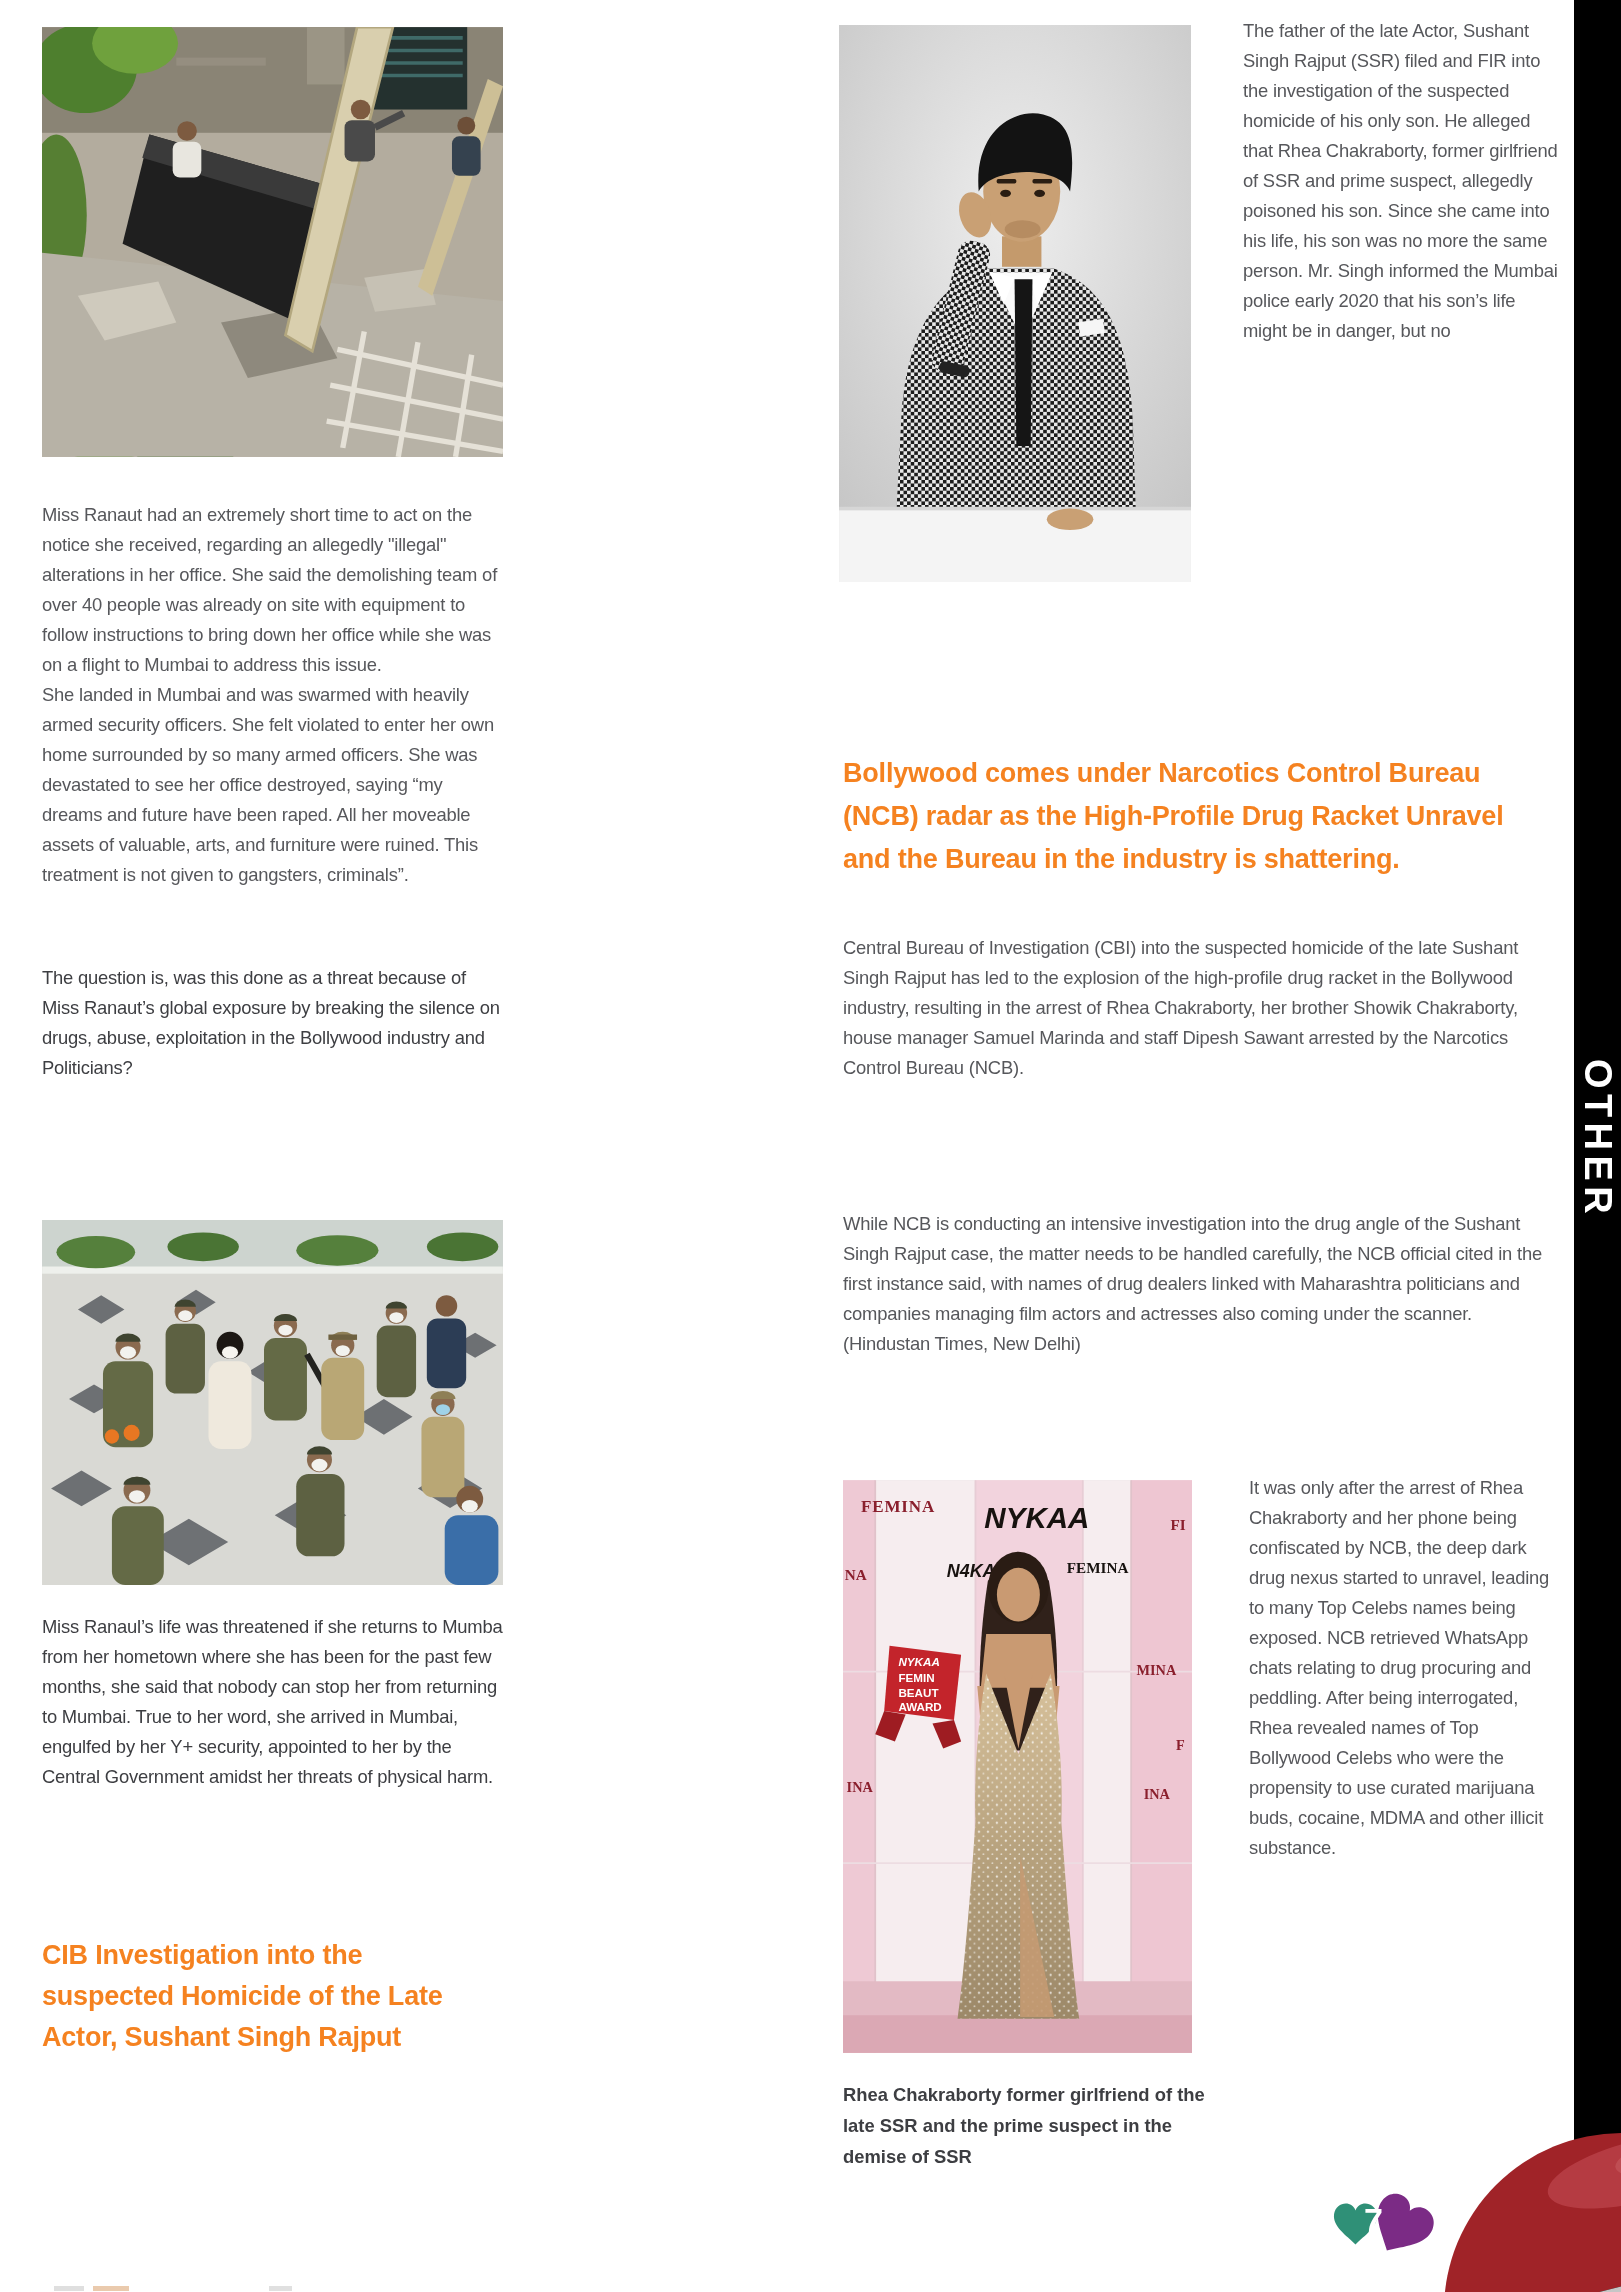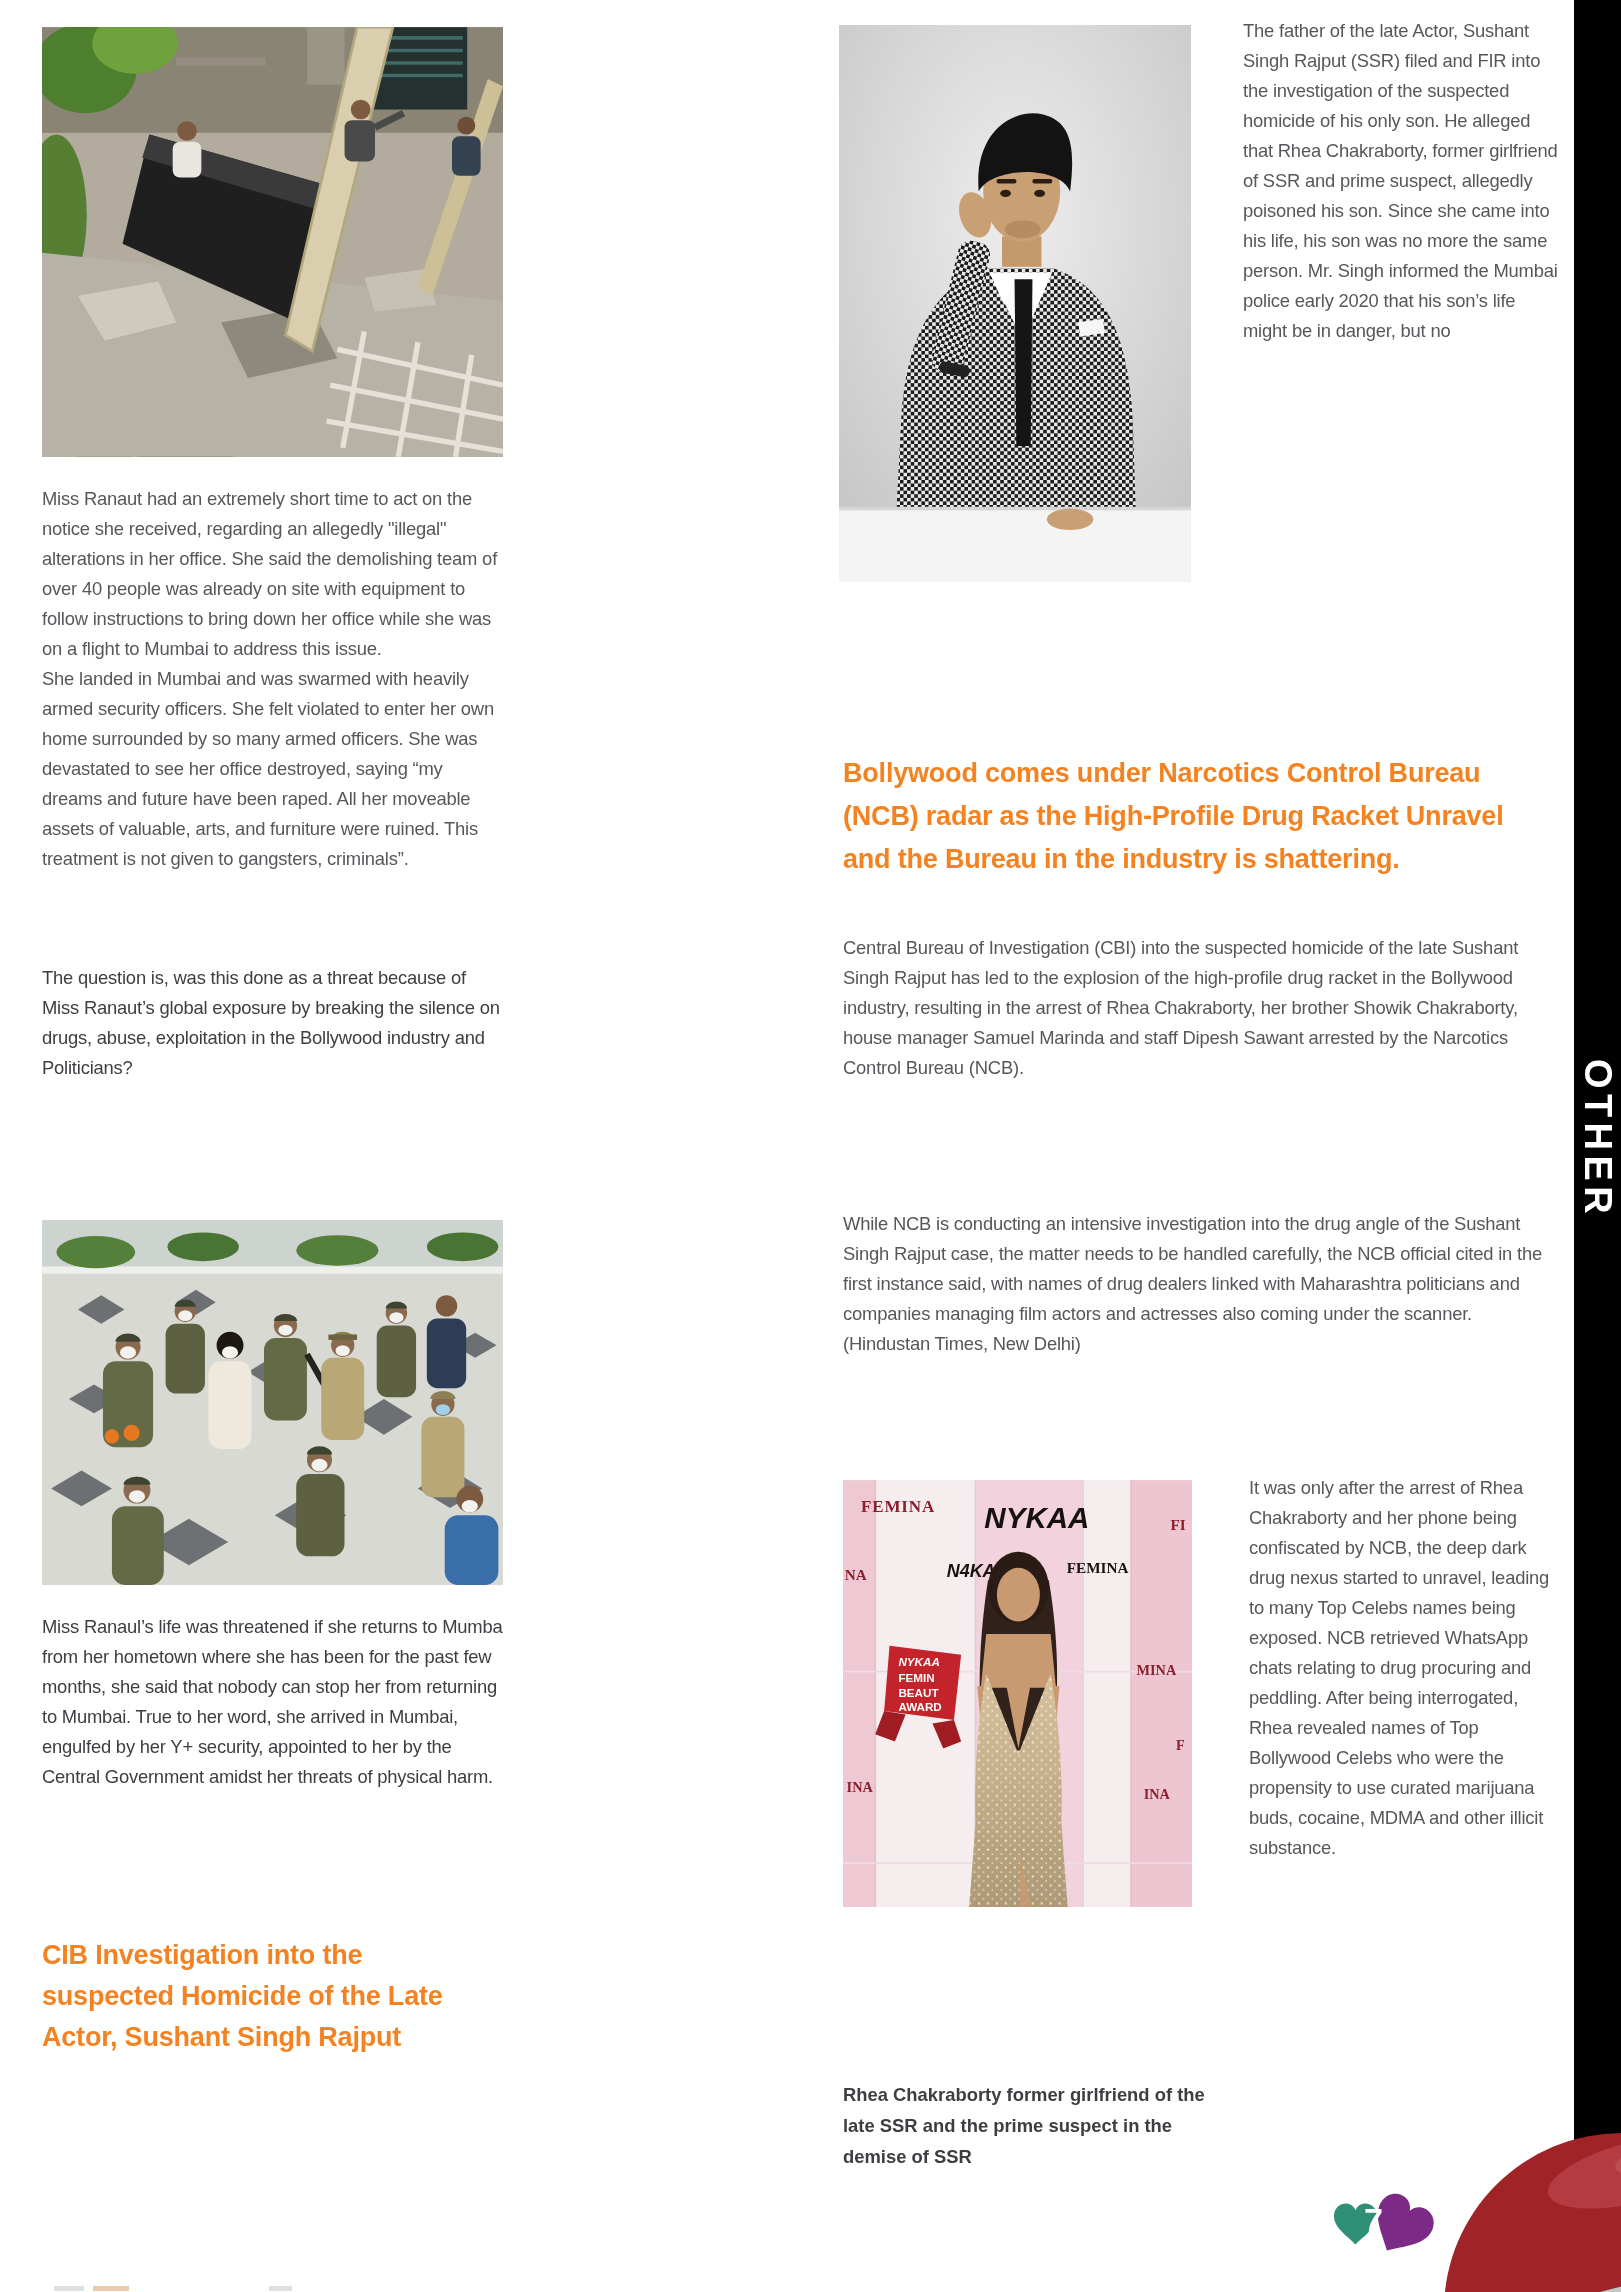--- a/index.html
+++ b/index.html
@@ -81,21 +81,21 @@
         <rect x="338" y="104" width="34" height="46" rx="8" fill="#4a4a4a"></rect>
         <line x1="372" y1="112" x2="404" y2="96" stroke="#4a4a4a" stroke-width="8"></line>
       </g>
       <g>
         <circle cx="474" cy="110" r="10" fill="#6d4f38"></circle>
         <rect x="458" y="122" width="32" height="44" rx="8" fill="#35424f"></rect>
       </g>
     </svg>
   </div>
 
-  <div class="abs body-text" style="left:42px;top:484px;width:462px;">Miss Ranaut had an extremely short time to act on the notice she received, regarding an allegedly "illegal" alterations in her office. She said the demolishing team of over 40 people was already on site with equipment to follow instructions to bring down her office while she was on a flight to Mumbai to address this issue.
+  <div class="abs body-text" style="left:42px;top:500px;width:462px;">Miss Ranaut had an extremely short time to act on the notice she received, regarding an allegedly "illegal" alterations in her office. She said the demolishing team of over 40 people was already on site with equipment to follow instructions to bring down her office while she was on a flight to Mumbai to address this issue.
 She landed in Mumbai and was swarmed with heavily armed security officers. She felt violated to enter her own home surrounded by so many armed officers. She was devastated to see her office destroyed, saying “my dreams and future have been raped. All her moveable assets of valuable, arts, and furniture were ruined. This treatment is not given to gangsters, criminals”.</div>
 
   <div class="abs body-text bold-text" style="left:42px;top:963px;width:462px;">The question is, was this done as a threat because of Miss Ranaut’s global exposure by breaking the silence on drugs, abuse, exploitation in the Bollywood industry and Politicians?</div>
 
 
   <div class="abs photo" style="left:42px;top:1220px;width:461px;height:365px;">
     <svg width="461" height="365" viewBox="0 0 515 408">
       <rect width="515" height="408" fill="#d9d9d4"></rect>
       <rect x="0" y="0" width="515" height="56" fill="#cdd4cf"></rect>
       <rect x="0" y="52" width="515" height="8" fill="#eef0ec"></rect>
@@ -237,21 +237,21 @@
 
   <div class="abs body-text" style="left:1243px;top:16px;width:321px;">The father of the late Actor, Sushant Singh Rajput (SSR) filed and FIR into the investigation of the suspected homicide of his only son. He alleged that Rhea Chakraborty, former girlfriend of SSR and prime suspect, allegedly poisoned his son. Since she came into his life, his son was no more the same person. Mr. Singh informed the Mumbai police early 2020 that his son’s life might be in danger, but no</div>
 
 
   <div class="abs orange-head" style="left:843px;top:752px;width:690px;line-height:43px;">Bollywood comes under Narcotics Control Bureau (NCB) radar as the High-Profile Drug Racket Unravel and the Bureau in the industry is shattering.</div>
 
   <div class="abs body-text" style="left:843px;top:933px;width:708px;">Central Bureau of Investigation (CBI) into the suspected homicide of the late Sushant Singh Rajput has led to the explosion of the high-profile drug racket in the Bollywood industry, resulting in the arrest of Rhea Chakraborty, her brother Showik Chakraborty, house manager Samuel Marinda and staff Dipesh Sawant arrested by the Narcotics Control Bureau (NCB).</div>
 
   <div class="abs body-text" style="left:843px;top:1209px;width:708px;">While NCB is conducting an intensive investigation into the drug angle of the Sushant Singh Rajput case, the matter needs to be handled carefully, the NCB official cited in the first instance said, with names of drug dealers linked with Maharashtra politicians and companies managing film actors and actresses also coming under the scanner. (Hindustan Times, New Delhi)</div>
 
-  <div class="abs photo" style="left:843px;top:1480px;width:349px;height:427px;text-align:center;">
+  <div class="abs photo" style="left:843px;top:1480px;width:349px;height:573px;text-align:center;">
     <svg width="349" height="573" viewBox="0 0 390 640">
       <defs>
         <linearGradient id="gownGrad" x1="0" y1="0" x2="0" y2="1">
           <stop offset="0%" stop-color="#d8c29c"></stop>
             <stop offset="55%" stop-color="#b5a07c"></stop>
           <stop offset="100%" stop-color="#9c8868"></stop>
         </linearGradient>
         <pattern id="sparkle" width="10" height="10" patternUnits="userSpaceOnUse">
           <circle cx="2" cy="3" r="1.2" fill="#fff" opacity="0.8"></circle>
           <circle cx="7" cy="8" r="1" fill="#fff" opacity="0.6"></circle>

